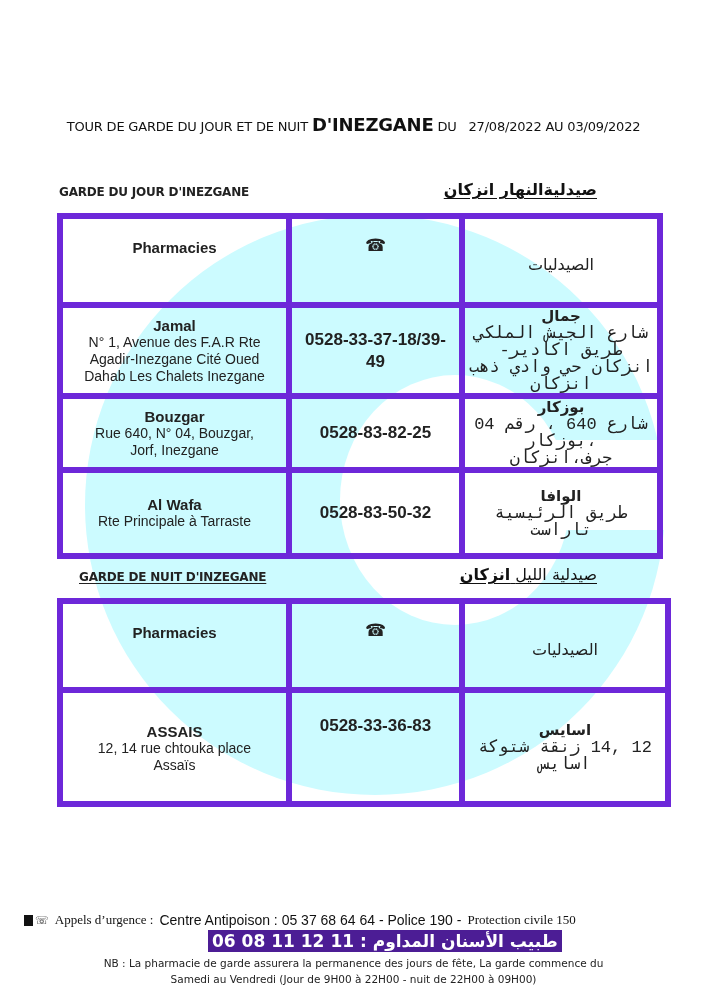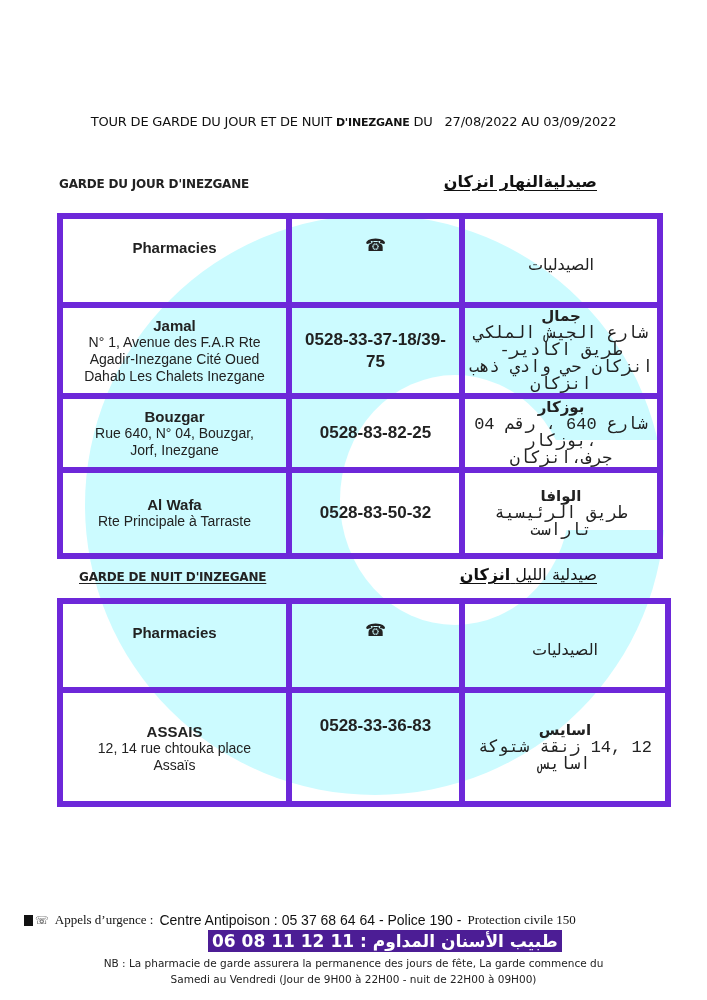--- a/index.html
+++ b/index.html
@@ -10,35 +10,35 @@
   }
   .watermark {
     position: absolute; left: 0; top: 0; width: 707px; height: 1000px;
     pointer-events: none; z-index: 0;
   }
   .title {
     position: absolute; top: 114px; left: 0; width: 707px; text-align: center;
     font-family: "DejaVu Sans", sans-serif; font-size: 13px; letter-spacing: -0.2px;
     z-index: 1; white-space: nowrap;
   }
-  .title .city { font-weight: bold; font-size: 11px; }
+  .title .city { font-weight: bold; font-size: 18px; }
   .title .dates { margin-left: 8px; }
   .section-head {
     position: absolute; left: 59px; right: 110px; z-index: 1;
     display: flex; justify-content: space-between; align-items: flex-end;
   }
   .section-head .fr {
     font-family: "DejaVu Sans", sans-serif; font-size: 12px; font-weight: bold; color: #222; letter-spacing: -0.2px;
   }
   .section-head .ar {
     font-family: "DejaVu Sans", sans-serif; font-size: 16px; direction: rtl;
     text-decoration: underline; text-underline-offset: 3px;
   }
   .section-head .ar b { font-weight: bold; }
-  .sec1 { top: 172px; }
+  .sec1 { top: 180px; }
   .sec2 { top: 565px; margin-left: 20px; }
   .sec2 .fr { text-decoration: underline; text-underline-offset: 2px; }
 
   table.garde {
     position: absolute; left: 57px; border-collapse: collapse; z-index: 1;
     table-layout: fixed;
   }
   table.garde td {
     border: 6px solid #6d28d9; text-align: center; vertical-align: middle; padding: 0;
     font-size: 14px; line-height: 17px; color: #222;
@@ -117,21 +117,21 @@
   </tr>
   <tr class="r1">
     <td class="c1">
       <div class="name">Jamal</div>
       <div class="addr">N° 1, Avenue des F.A.R Rte</div>
       <div class="addr">Agadir-Inezgane Cité Oued</div>
       <div class="addr">Dahab Les Chalets Inezgane</div>
     </td>
     <td class="c2">
       <div class="phone">0528-33-37-18/39-</div>
-      <div class="phone">75</div>
+      <div class="phone">49</div>
     </td>
     <td class="c3">
       <div class="ar-name">جمال</div>
       <div class="ar-addr">شارع الجيش الملكي طريق اكادير-</div>
       <div class="ar-addr">انزكان حي وادي ذهب انزكان</div>
     </td>
   </tr>
   <tr class="r2">
     <td class="c1">
       <div class="name">Bouzgar</div>

